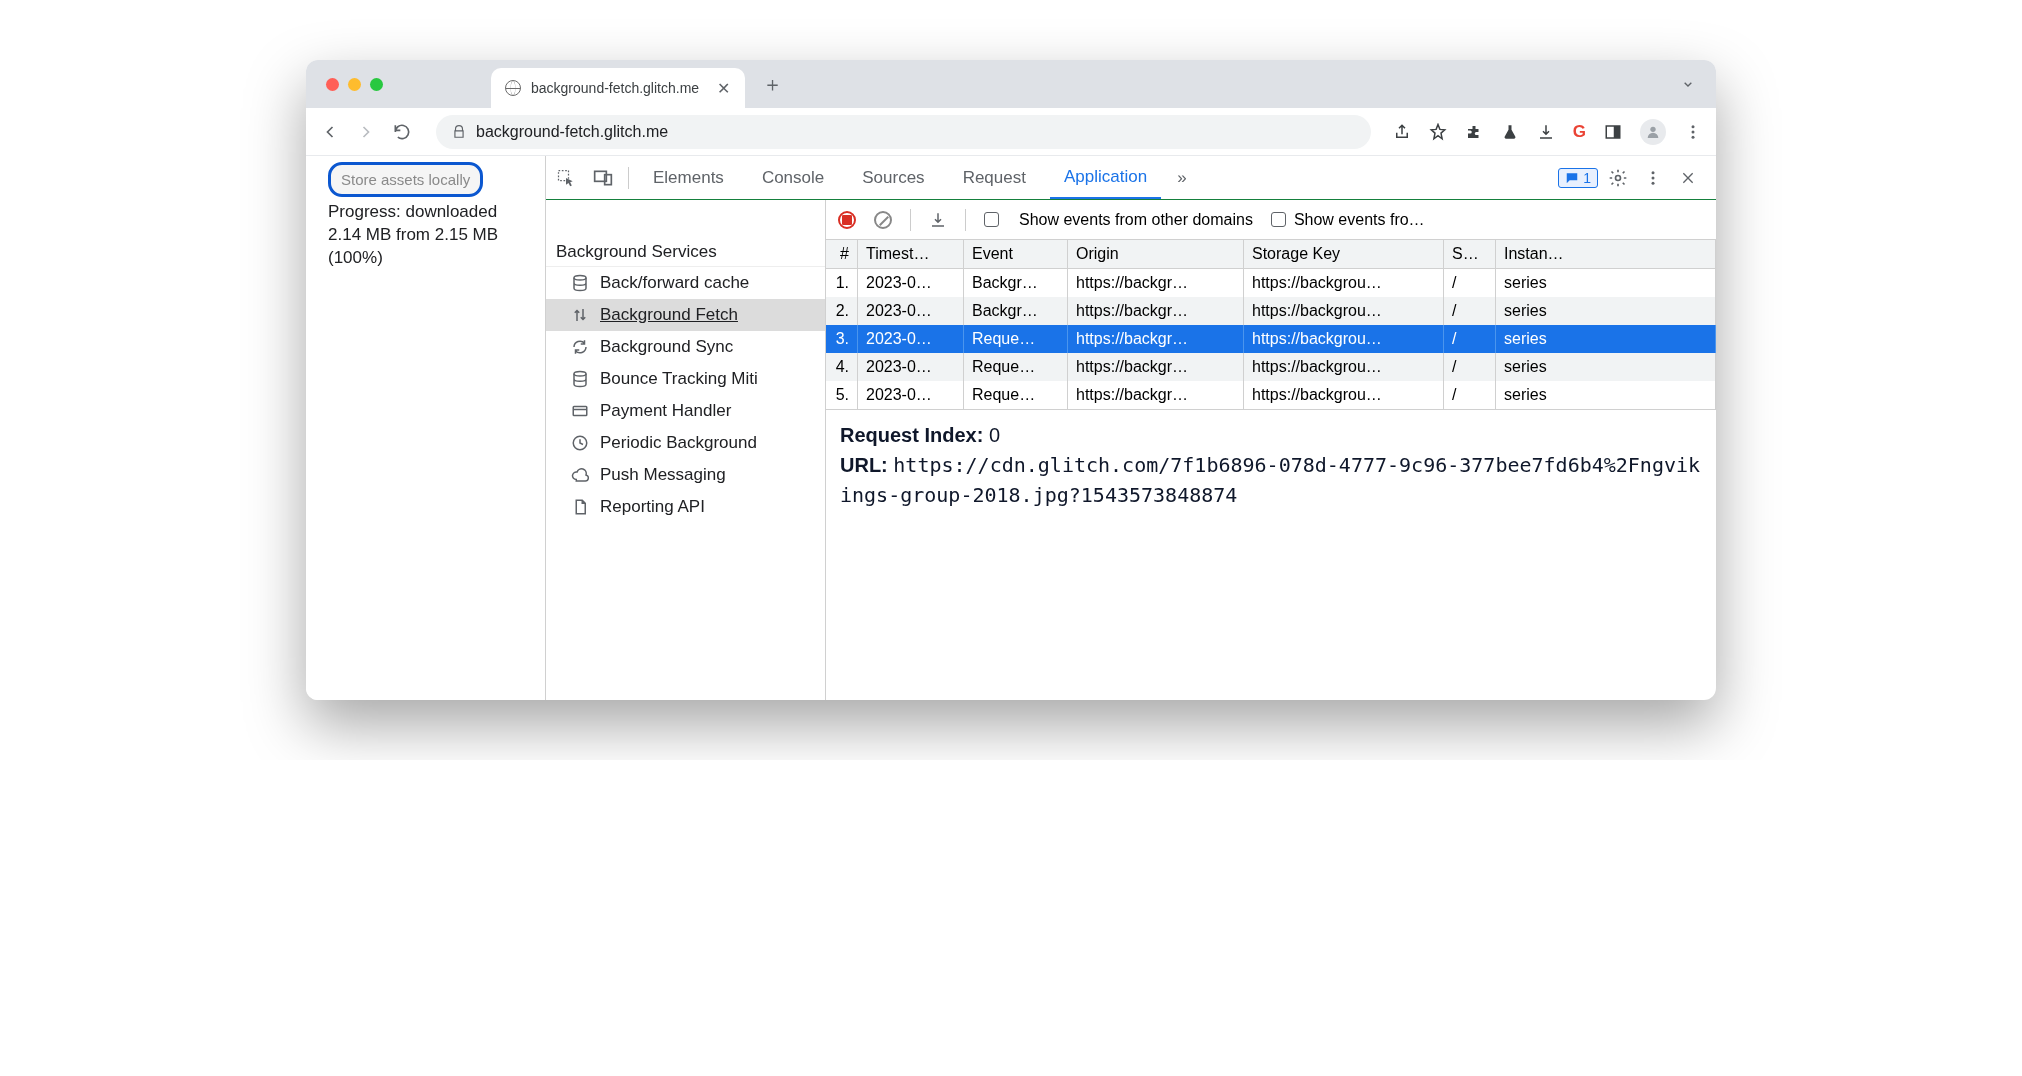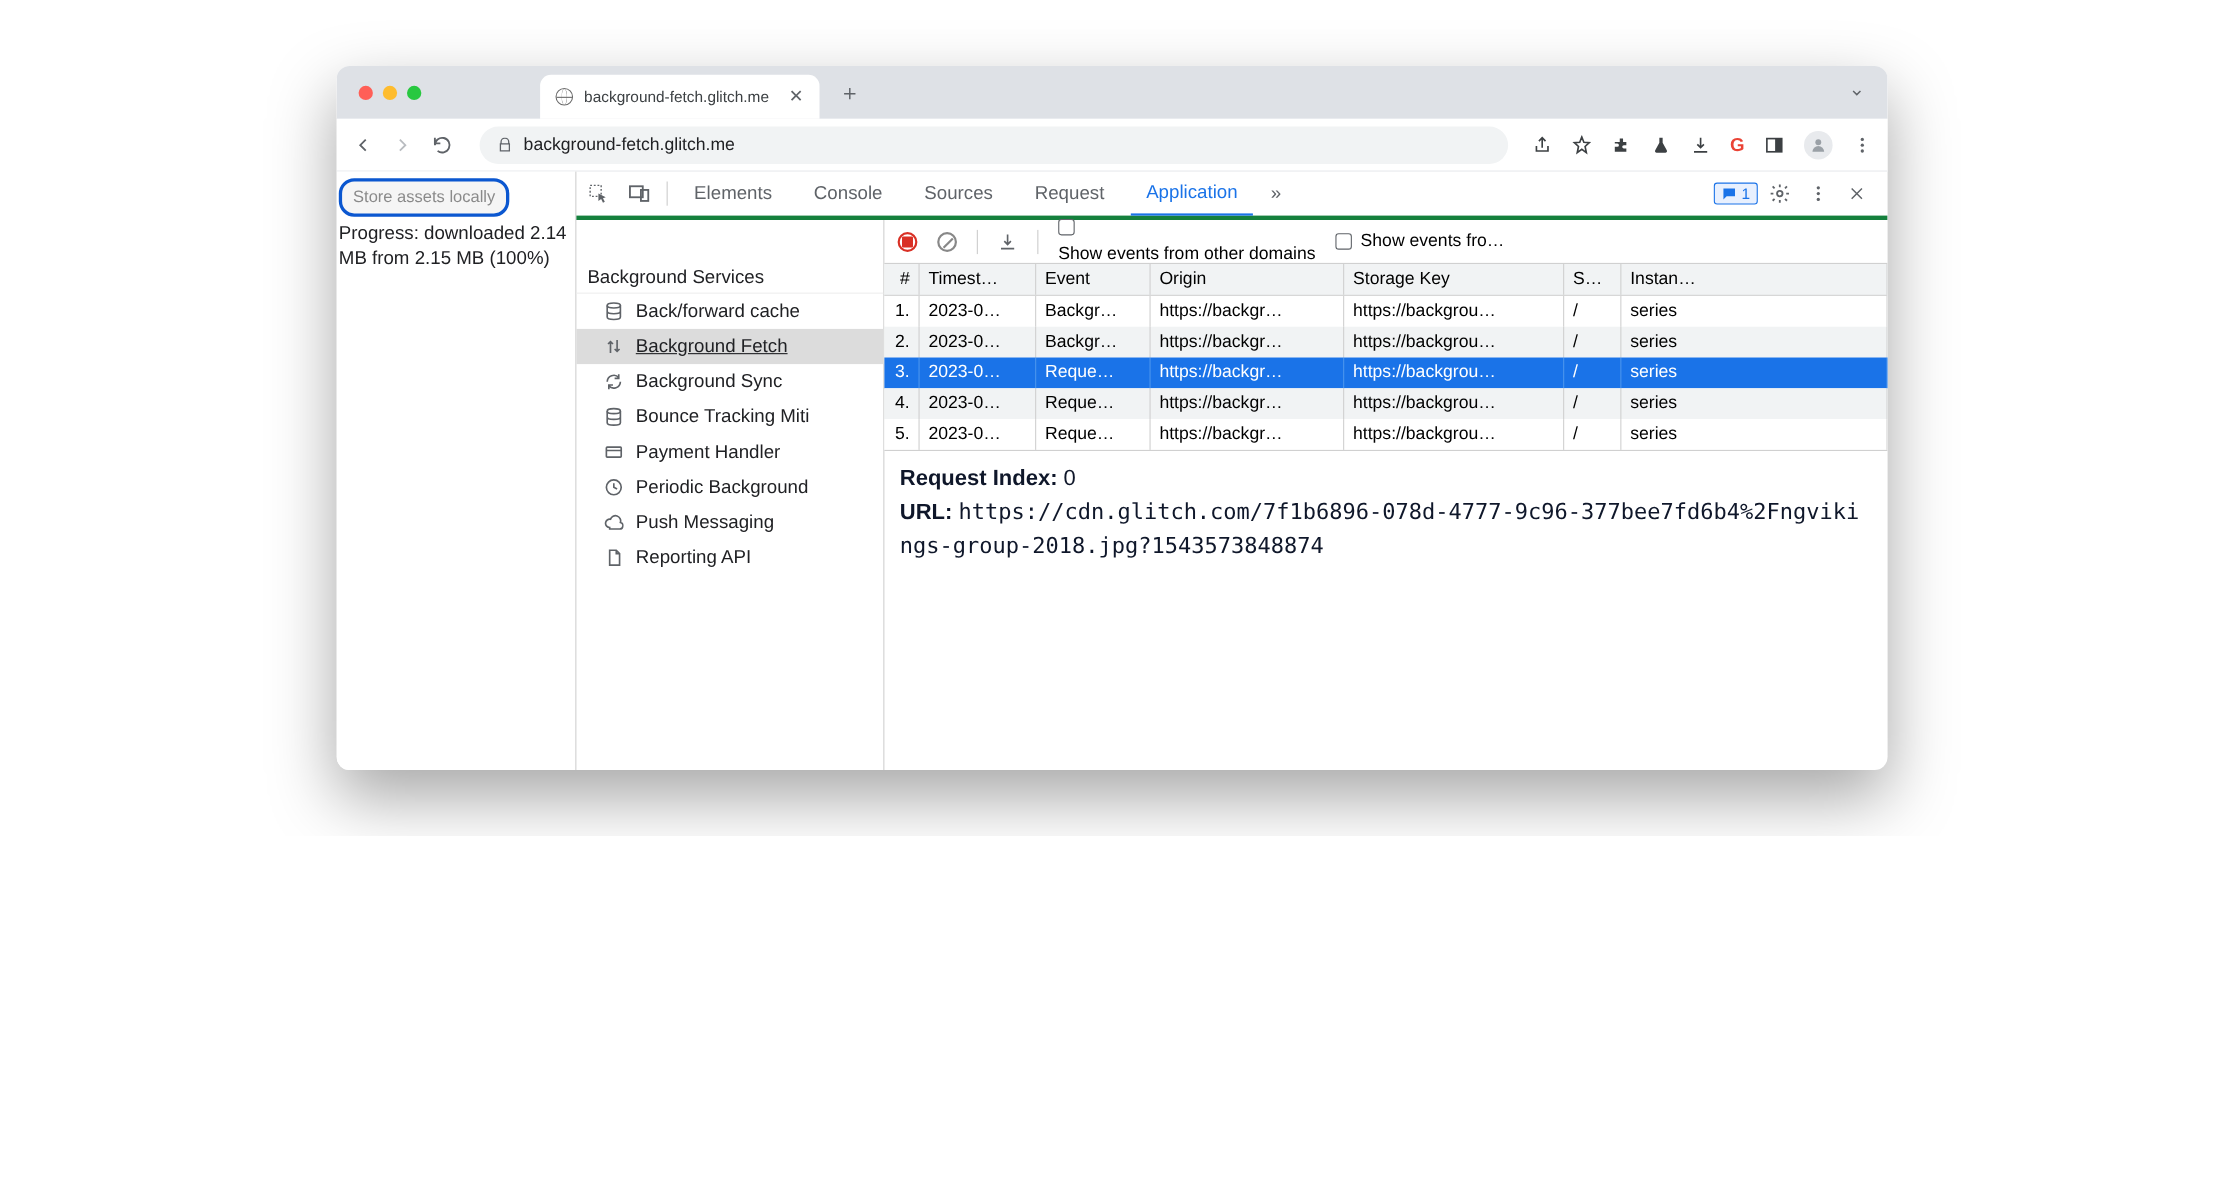--- a/index.html
+++ b/index.html
@@ -27,26 +27,26 @@
 .nav-ico { color:#5f6368; width:22px; text-align:center; }
 .nav-ico.disabled { color:#b9bcc0; }
 .addrbox { flex:1; height:34px; background:#f1f3f4; border-radius:17px; display:flex; align-items:center; padding:0 16px; gap:10px; font-size:16px; color:#202124; margin-left:8px; margin-right:8px; }
 .lock { color:#5f6368; font-size:14px; }
 .right-icons { display:flex; gap:18px; align-items:center; color:#3c4043; font-size:17px; }
 .avatar-circle { width:26px; height:26px; border-radius:50%; background:#e8eaed; display:flex; align-items:center; justify-content:center; }
 
 
 .body { display:flex; height: calc(100% - 96px); }
 
-.page-col { width:218px; padding:6px 2px; border-right:1px solid #d0d0d0; background:#fff; font-size:16px; color:#202124; }
+.page-col { width:240px; padding:6px 22px; border-right:1px solid #d0d0d0; background:#fff; font-size:16px; color:#202124; }
 .store-btn { border:3px solid #0b57d0; border-radius:14px; padding:6px 10px; color:#8a8a8a; font-size:15px; background:#f5f5f5; display:inline-block; }
 .progress-text { margin-top:4px; line-height:1.35; font-size:17px; }
 
 .devtools { flex:1; display:flex; flex-direction:column; }
-.dt-tabs { height:44px; border-bottom:4px solid #15803d; display:flex; align-items:center; padding:0 10px; gap:10px; font-size:17px; color:#5f6368; }
+.dt-tabs { height:44px; border-bottom:1px solid #15803d; display:flex; align-items:center; padding:0 10px; gap:10px; font-size:17px; color:#5f6368; }
 .dt-tab { padding:0 14px; height:100%; display:flex; align-items:center; cursor:pointer; }
 .dt-tab.active { color:#1a73e8; border-bottom:2.5px solid #1a73e8; }
 .dt-ico { width:26px; text-align:center; }
 .chip { border:1px solid #1a73e8; border-radius:3px; padding:1px 6px; color:#1a73e8; display:flex; align-items:center; gap:4px; font-size:14px; background:#e8f0fe; }
 
 .dt-body { flex:1; display:flex; }
 
 .dt-sidebar { width:280px; border-right:1px solid #d0d0d0; padding:10px 0; font-size:17px; color:#202124; }
 .dt-sidebar h4 { font-weight:400; padding: 4px 10px; font-size:17px; border-bottom:1px solid #eee;margin-top:28px;}
 .sb-item { display:flex; align-items:center; gap:10px; padding:6px 10px 6px 24px; white-space:nowrap; overflow:hidden; }
@@ -321,21 +321,21 @@
           <div class="dt-toolbar">
             <span class="record-btn"></span>
             <span class="ban"></span>
             <span class="sep"></span>
             <span>
                 <svg width="18" height="18" viewBox="0 0 24 24">
                   <path d="M12 3v12M8 11l4 4 4-4M4 20h16" fill="none" stroke="#5f6368" stroke-width="2"></path>
                 </svg>
               </span>
             <span class="sep"></span>
-            <label style="display:flex;gap:8px;flex-direction:column;">
+            <label style="display:flex;gap:20px;align-items:center;">
               <span class="checkbox"></span>
               <span>Show events from other domains</span>
             </label>
             <label style="display:flex;gap:8px;align-items:center;">
               <span class="checkbox"></span>
               <span>Show events fro…</span>
             </label>
           </div>
 
           <div class="table">

